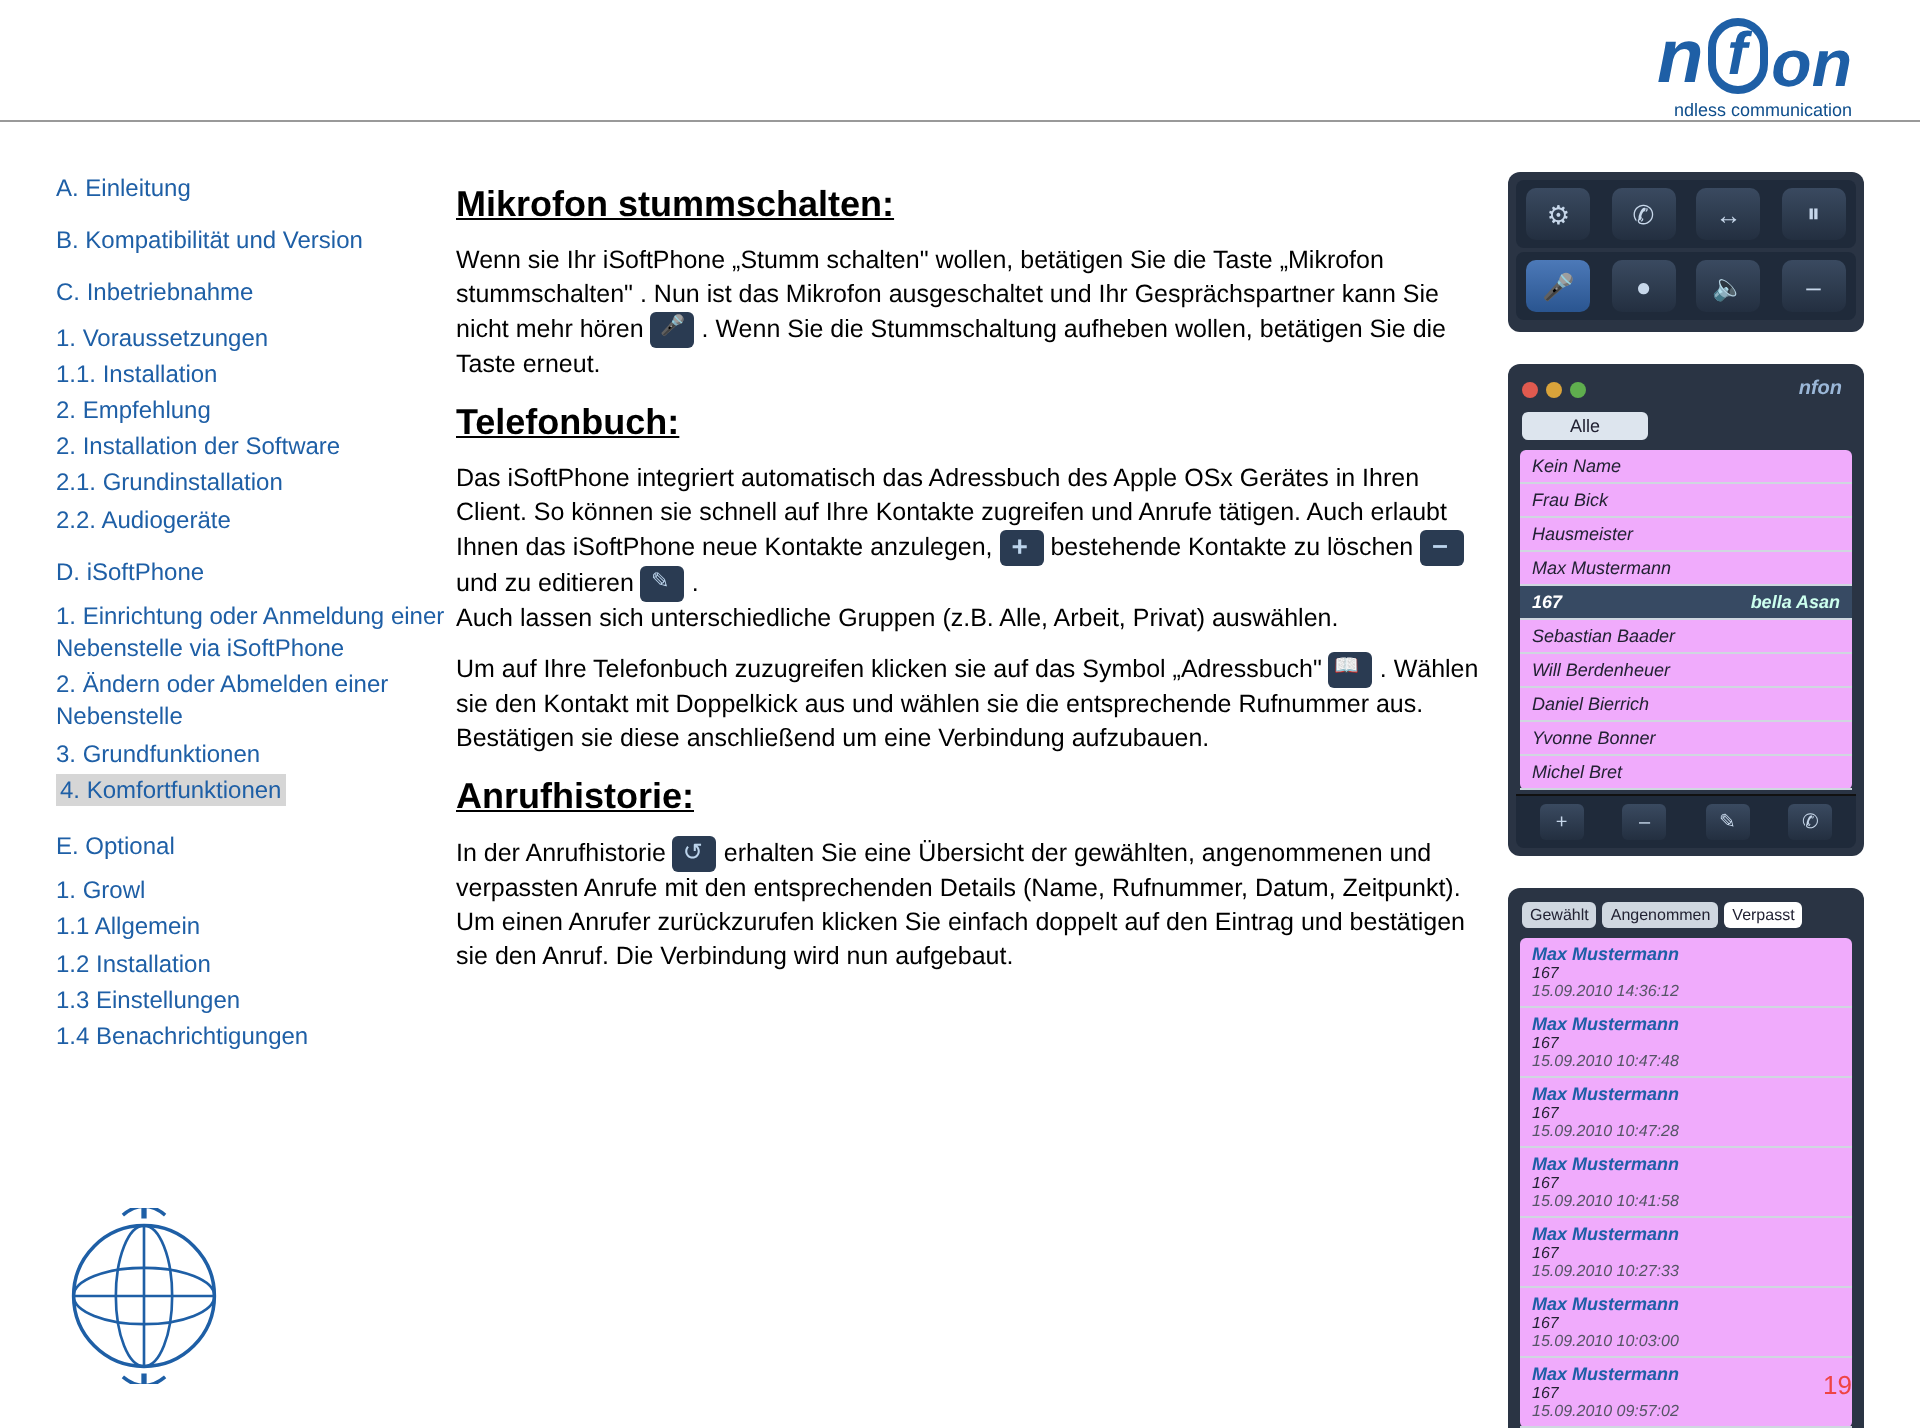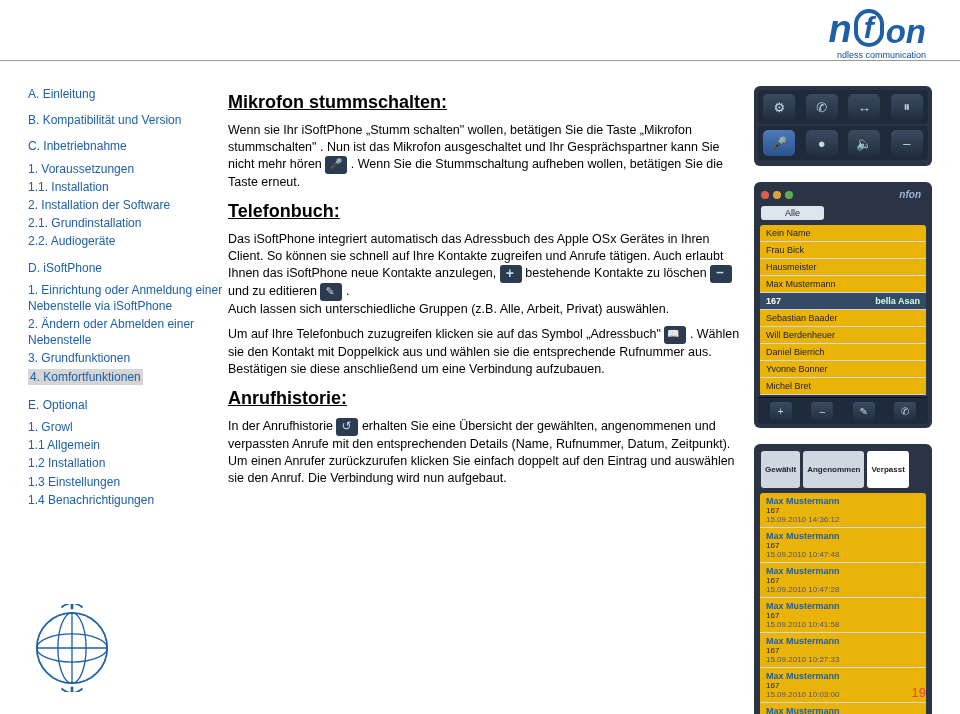--- a/index.html
+++ b/index.html
@@ -135,37 +135,38 @@
   .shot-header .dot{width:8px;height:8px;border-radius:50%;}
   .shot-header .dot.r{background:#e05a4f;}
   .shot-header .dot.y{background:#d9a33a;}
   .shot-header .dot.g{background:#5fae4e;}
   .shot-title{color:#9bb7d8;font-size:10px;font-weight:bold;margin-left:auto;margin-right:4px;font-style:italic;}
   .tab-all{
     background:#dde5ee;color:#223;border-radius:3px;padding:2px 24px;
     margin:3px;display:inline-block;font-size:9px;
   }
   .contact-list, .call-list{
-    background:#eab308;
+    background:#f0abfc;
     border-radius:3px;
     margin:2px;
+    font-style:italic;
   }
   .contact-row{
     border-bottom:1px solid #cfd7e0;
     padding:3px 6px;
     color:#223;
     font-size:9px;
   }
   .contact-row.num{
     background:#374a63;color:#fff;font-weight:bold;
   }
   .call-tabs{
     display:flex;gap:3px;padding:3px;font-size:8px;
   }
-  .call-tab{background:#cfd7e0;color:#223;border-radius:3px;padding:14px 4px;font-weight:bold;}
+  .call-tab{background:#cfd7e0;color:#223;border-radius:3px;padding:2px 4px;}
   .call-tab.active{background:#fff;}
   .call-row{
     border-bottom:1px solid #cfd7e0;
     padding:3px 6px;color:#223;font-size:8px;
   }
   .call-row .name{color:#1e5fa6;font-weight:bold;font-size:9px;display:block;}
   .call-row .time{color:#556;}
   .footer-shot{
     display:flex;justify-content:space-around;padding:4px 2px;
     background:#1f2a3a;border-top:1px solid #111;border-radius:0 0 4px 4px;
@@ -202,20 +203,21 @@
 
 <div class="page">
 
   <nav class="sidebar">
     <div class="nav-section-title first">A. Einleitung</div>
     <div class="nav-section-title">B. Kompatibilität und Version</div>
 
     <div class="nav-section-title">C. Inbetriebnahme</div>
     <span class="nav-item">1. Voraussetzungen</span>
     <span class="nav-item">1.1. Installation</span>
+    <span class="nav-item">2. Empfehlung</span>
     <span class="nav-item">2. Installation der Software</span>
     <span class="nav-item">2.1. Grundinstallation</span>
     <span class="nav-item">2.2. Audiogeräte</span>
 
     <div class="nav-section-title">D. iSoftPhone</div>
     <span class="nav-item">1. Einrichtung oder Anmeldung einer Nebenstelle via iSoftPhone</span>
     <span class="nav-item">2. Ändern oder Abmelden einer Nebenstelle</span>
     <span class="nav-item">3. Grundfunktionen</span>
     <span class="nav-item selected">4. Komfortfunktionen</span>
 
@@ -249,21 +251,21 @@
     <p>
       <span>Um auf Ihre Telefonbuch zuzugreifen klicken sie auf das Symbol „Adressbuch" </span>
       <span class="inline-icon book"></span>
       <span>. Wählen sie den Kontakt mit Doppelkick aus und wählen sie die entsprechende Rufnummer aus. Bestätigen sie diese anschließend um eine Verbindung aufzubauen.</span>
     </p>
 
     <h3>Anrufhistorie:</h3>
     <p>
       <span>In der Anrufhistorie </span>
       <span class="inline-icon history"></span>
-      <span> erhalten Sie eine Übersicht der gewählten, angenommenen und verpassten Anrufe mit den entsprechenden Details (Name, Rufnummer, Datum, Zeitpunkt). Um einen Anrufer zurückzurufen klicken Sie einfach doppelt auf den Eintrag und auswählen sie den Anruf. Die Verbindung wird nun aufgebaut.</span>
+      <span> erhalten Sie eine Übersicht der gewählten, angenommenen und verpassten Anrufe mit den entsprechenden Details (Name, Rufnummer, Datum, Zeitpunkt). Um einen Anrufer zurückzurufen klicken Sie einfach doppelt auf den Eintrag und bestätigen sie den Anruf. Die Verbindung wird nun aufgebaut.</span>
     </p>
   </div>
 
   <div class="shots">
 
     <div class="phone-panel">
       <div class="toolbar-row">
         <div class="tool-btn">⚙</div>
         <div class="tool-btn">✆</div>
         <div class="tool-btn">↔</div>

